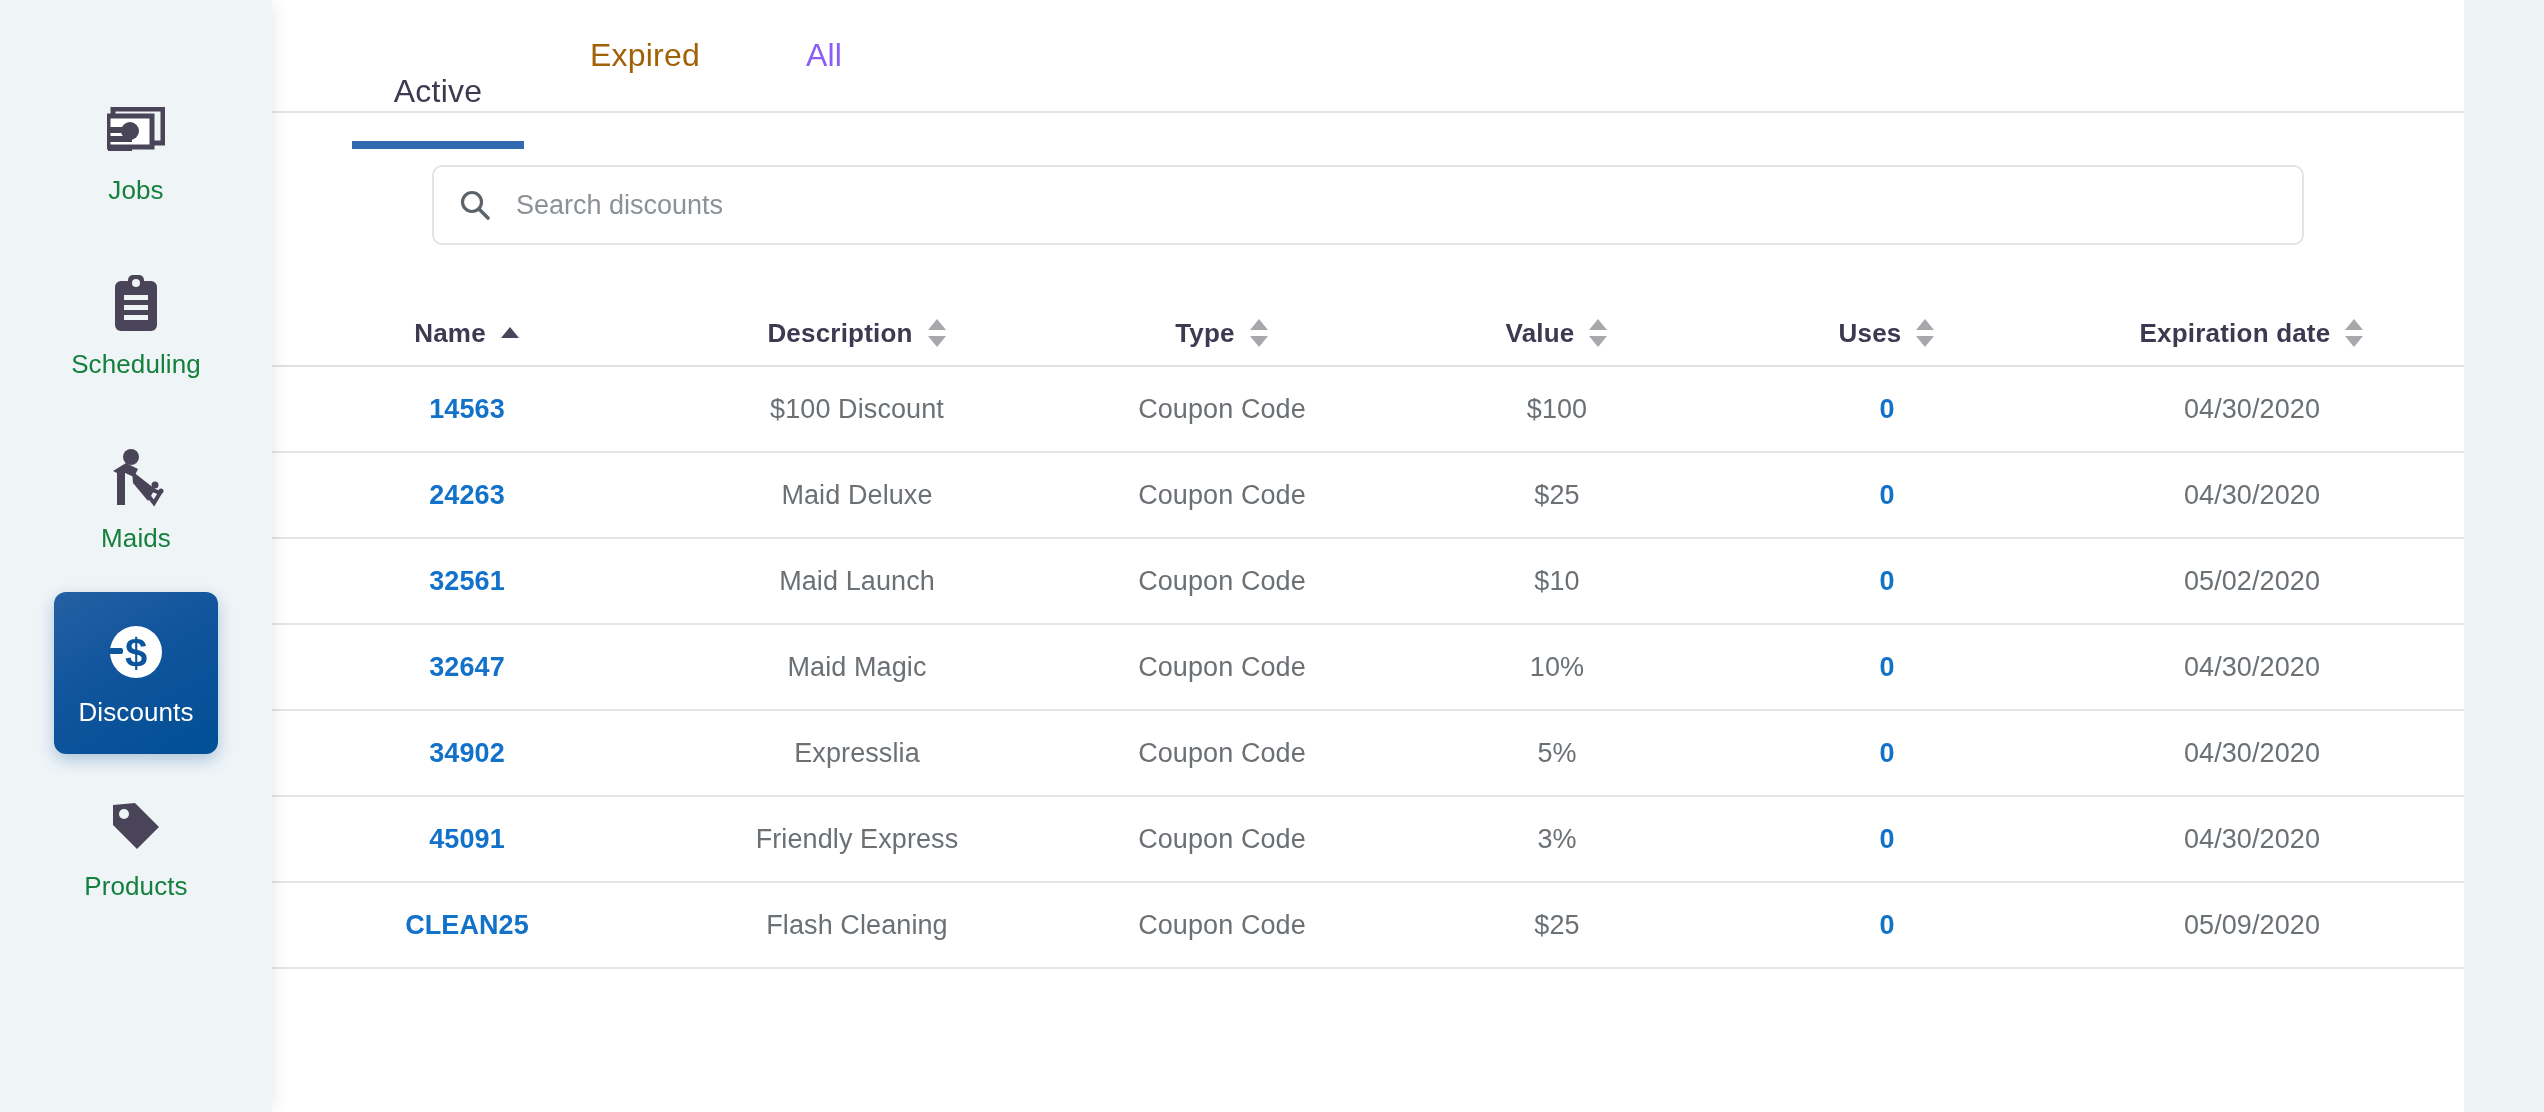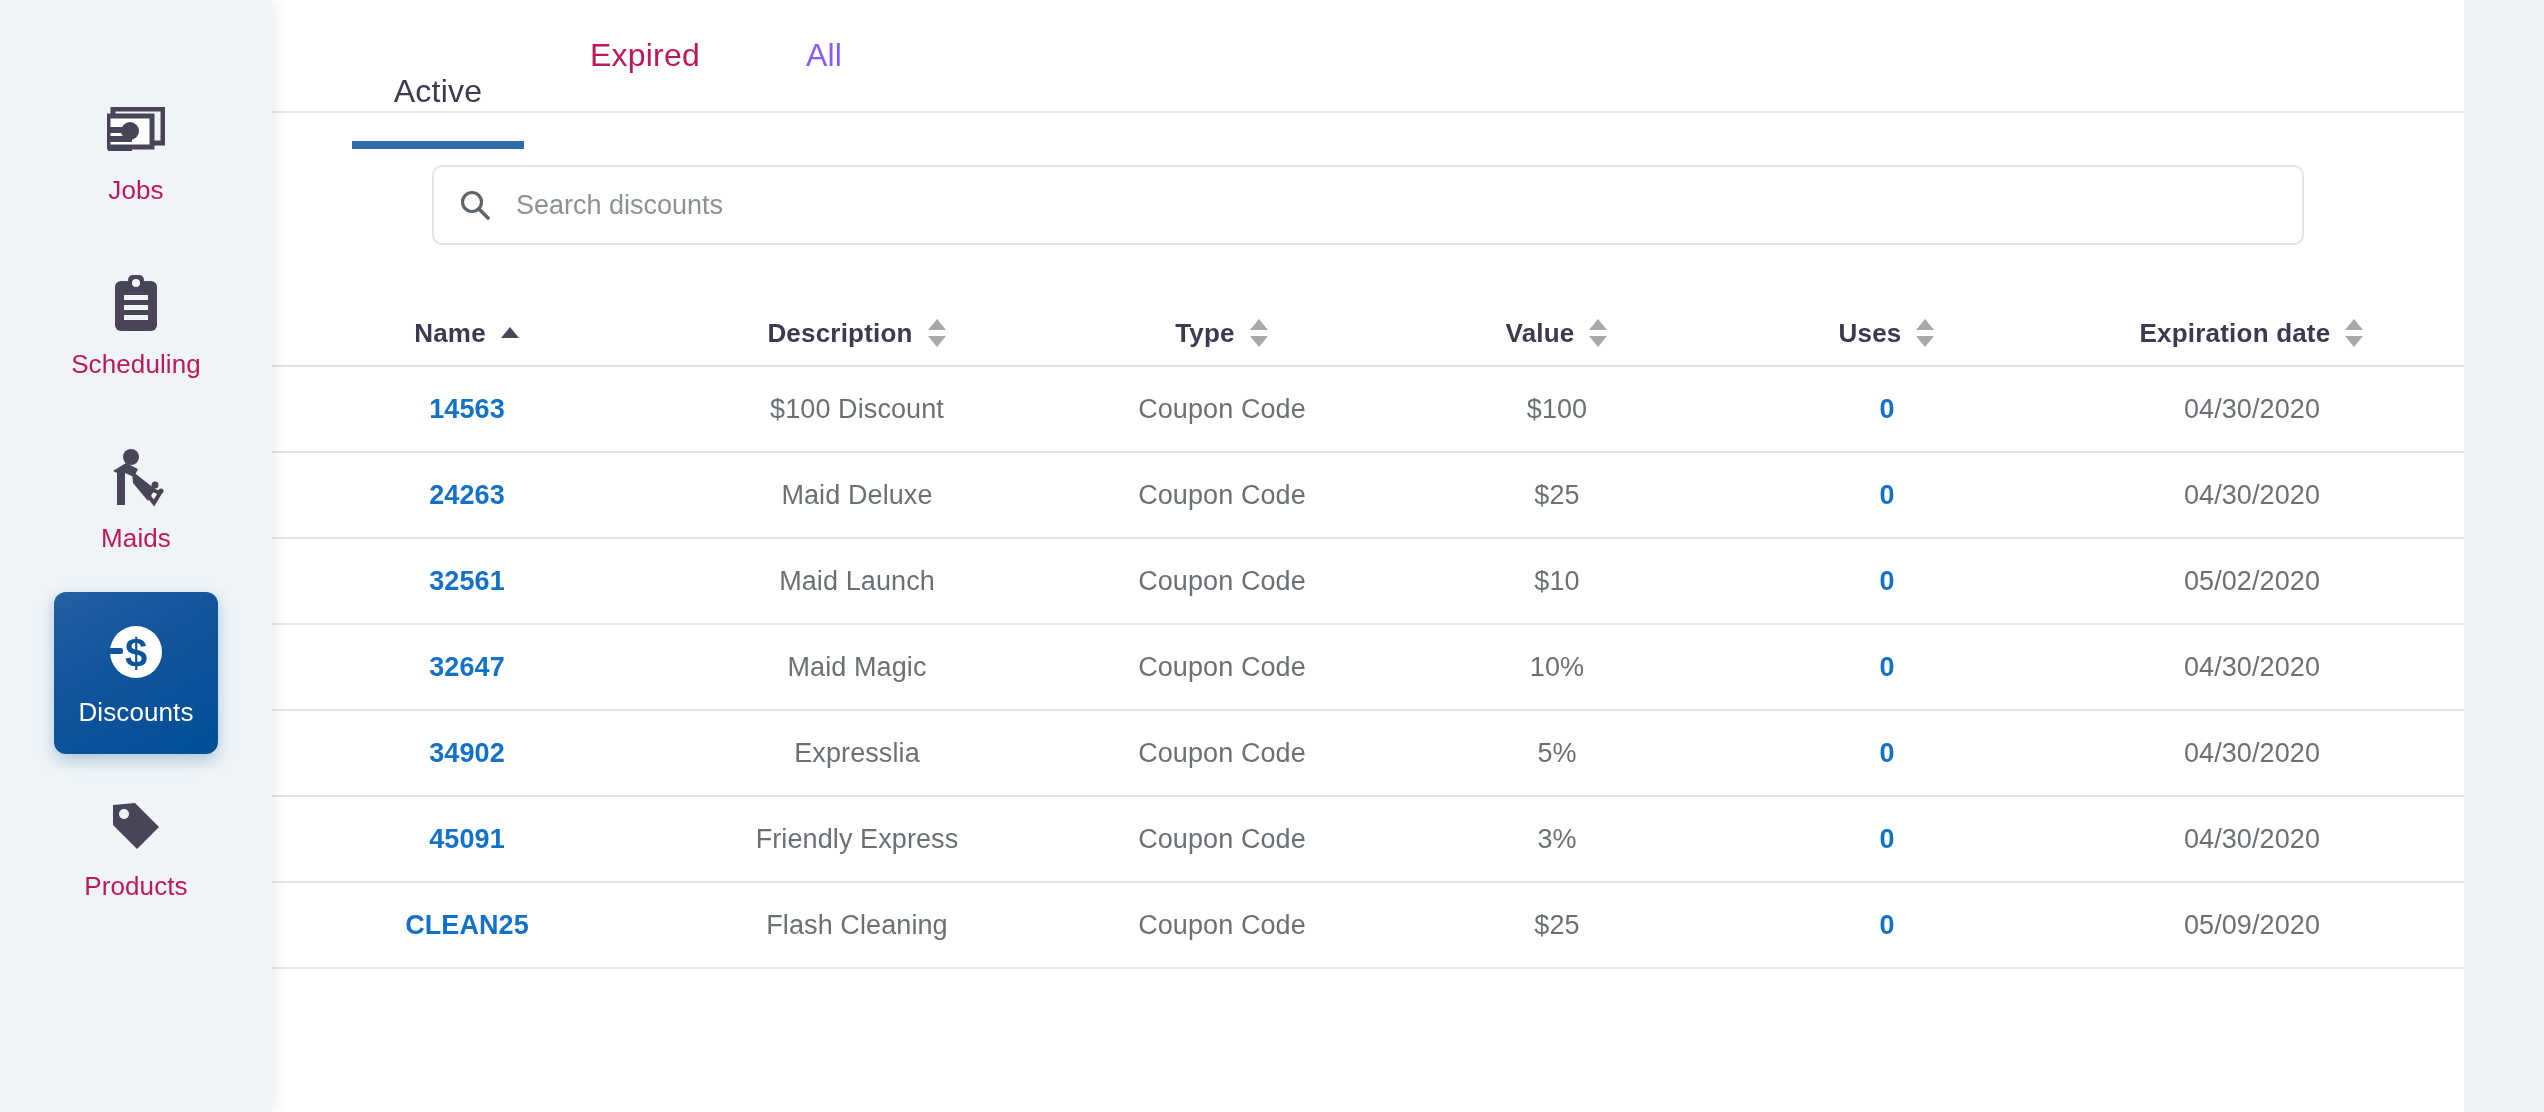--- a/index.html
+++ b/index.html
@@ -47,21 +47,21 @@
   .nav-item .nav-icon {
     display: block;
     height: 62px;
     display: flex;
     align-items: center;
     justify-content: center;
     margin-bottom: 16px;
   }
   .nav-item .nav-label {
     font-size: 26px;
-    color: #be185d;
+    color: #15803d;
     letter-spacing: 0.1px;
     line-height: 1;
   }
   .nav-item.active {
     background: linear-gradient(150deg, #2460a3 0%, #10549c 45%, #004f95 100%);
     box-shadow: 0 6px 16px rgba(0, 79, 149, 0.28);
   }
   .nav-item.active .nav-label { color: #ffffff; }
 
   
@@ -96,21 +96,21 @@
     padding: 0 0 0 0;
     height: 112px;
     display: flex;
     align-items: center;
     justify-content: center;
     font-size: 32px;
     cursor: pointer;
     letter-spacing: 0.2px;
   }
   .tab.t-active { width: 172px; color: #3d3950; font-weight: 500; margin-top: 36px; }
-  .tab.t-expired { width: 214px; margin-left: 14px; color: #be185d; }
+  .tab.t-expired { width: 214px; margin-left: 14px; color: #a16207; }
   .tab.t-all { width: 120px; margin-left: 12px; color: #8b5cf6; }
   .tab.t-active::after {
     content: "";
     position: absolute;
     left: 0; right: 0; bottom: -2px;
     height: 8px;
     background: #2f6bae;
   }
 
   

